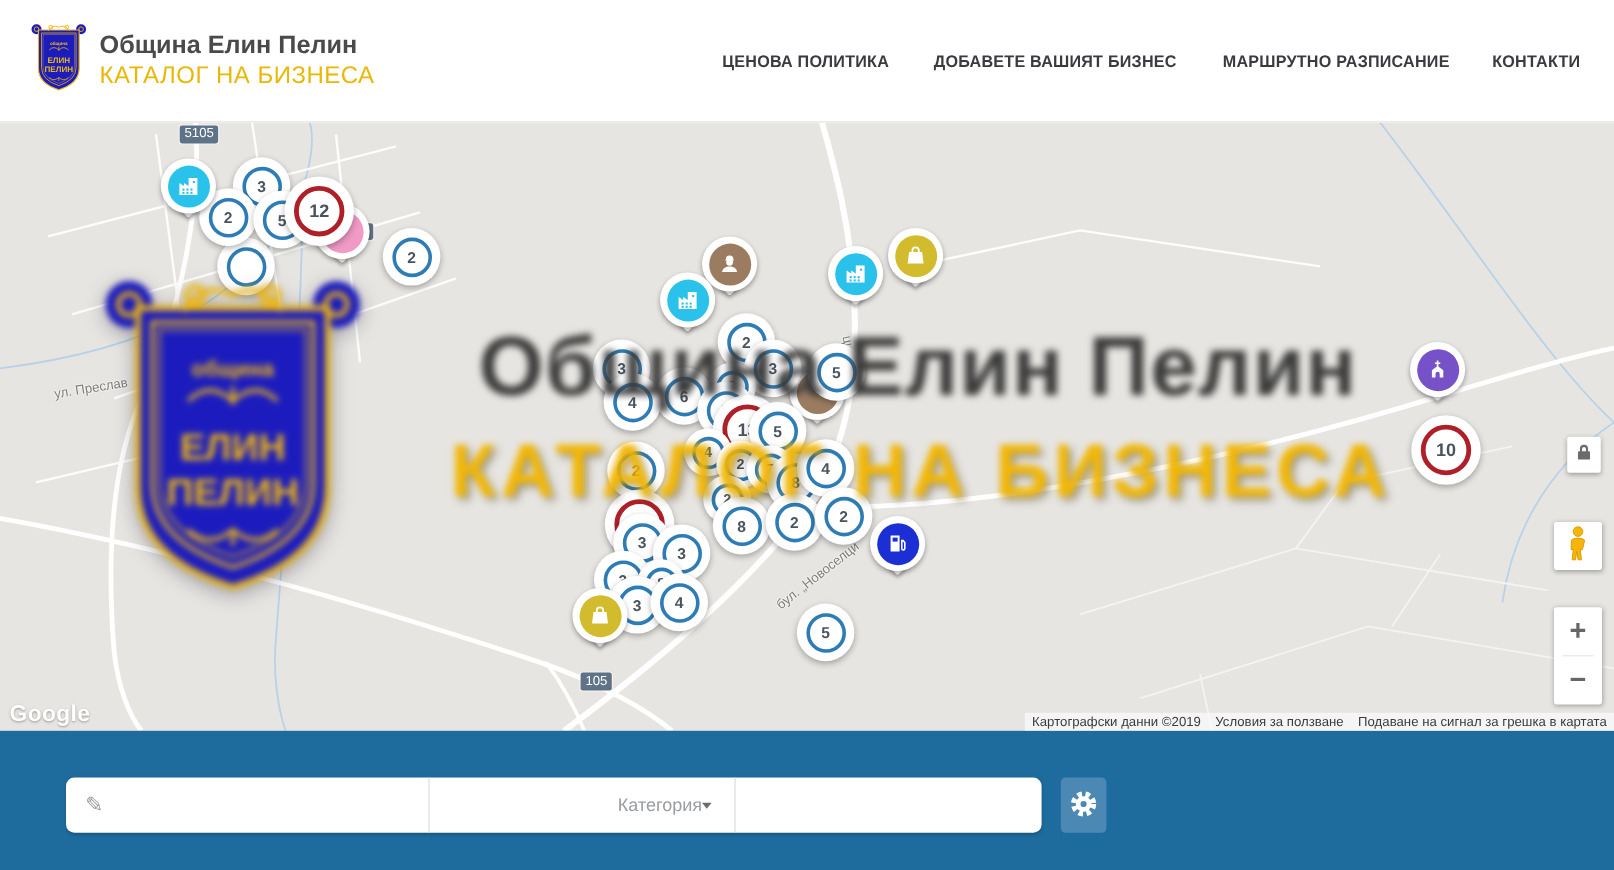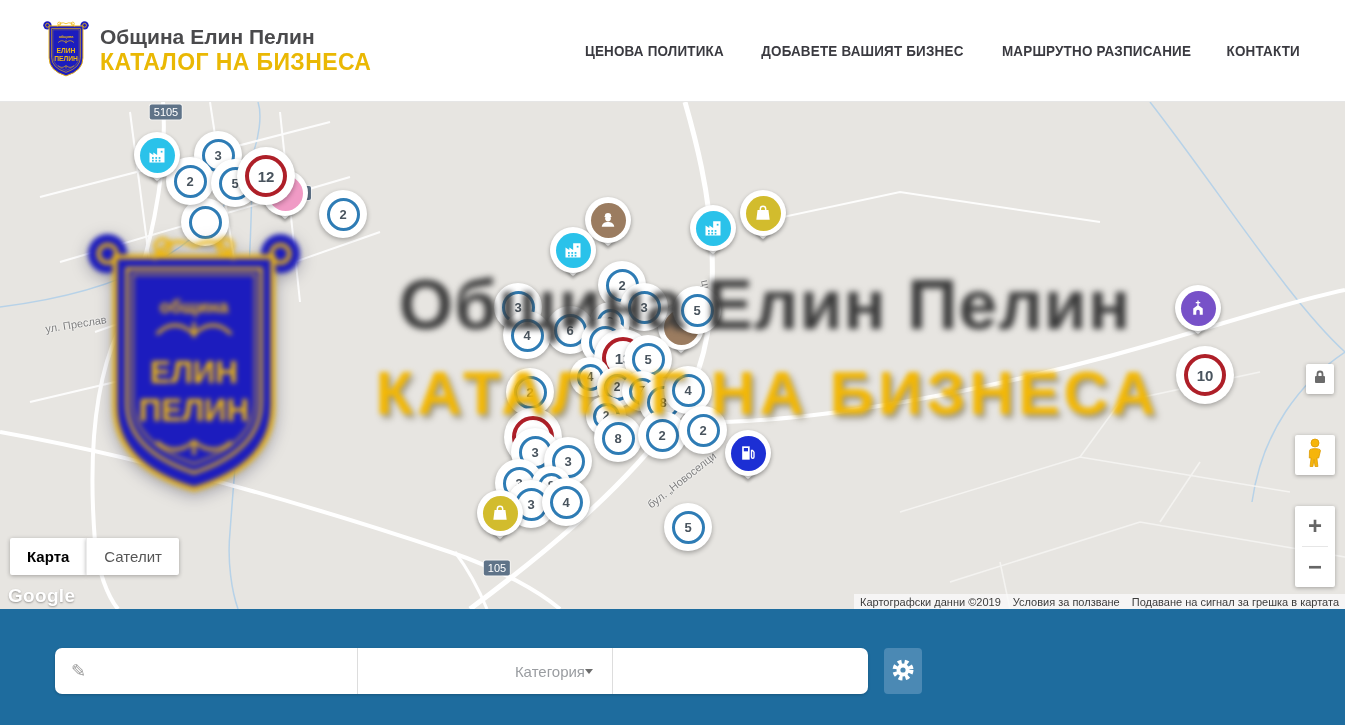--- a/index.html
+++ b/index.html
@@ -1,24 +1,24 @@
 <!DOCTYPE html>
 <html><head>
 <meta charset="utf-8">
 <style>
   * { box-sizing: border-box; margin: 0; padding: 0; }
   html,body { width:1345px; height:725px; overflow:hidden; }
   body { font-family:"Liberation Sans", sans-serif; background:#fff; }
 
   
   .header { height:102px; background:#fff; border-bottom:1px solid #e6e6e6;
-            display:flex; align-items:center; padding:0 42px; position:relative; z-index:100; }
+            display:flex; align-items:center; padding:0 25px; position:relative; z-index:100; }
   .brand { display:flex; align-items:center; gap:10px; cursor:pointer; }
   .brand-title { font-size:21px; font-weight:700; color:#4a4a4c; line-height:1.15; }
-  .brand-sub { font-size:23px; font-weight:700; color:#eab804; letter-spacing:.4px; line-height:1.2; }
+  .brand-sub { font-size:20px; font-weight:400; color:#eab804; letter-spacing:.4px; line-height:1.2; }
   .main-nav { margin-left:auto; display:flex; gap:30px; margin-right:2px; }
   .nav-item { display:inline-block; font-size:14px; font-weight:700; color:#3a3a40;
               letter-spacing:.2px; transform:scaleX(.96); cursor:pointer; white-space:nowrap; }
 
   
   .map { position:relative; height:507px; background:#e7e5e1; overflow:hidden; }
   .map-bg { position:absolute; inset:0; }
   .road-chip { position:absolute; transform:translate(-50%,-50%); background:#5f7388;
                color:#fff; font-size:11px; line-height:13px; padding:1px 4px; border-radius:2px;
                min-width:10px; min-height:14px; z-index:3; box-shadow:0 0 0 1px rgba(255,255,255,.5); }
@@ -427,24 +427,20 @@
     <circle cx="96" cy="21" r="5" fill="none" stroke="#edb712" stroke-width="2.5"></circle>
     <text x="75" y="66" font-size="12" font-weight="bold" fill="#edb712" text-anchor="middle" font-family="Liberation Sans,sans-serif">община</text>
     <path d="M50,80 Q62,68 75,80 Q88,68 100,80 M75,72 v10" stroke="#edb712" fill="none" stroke-width="2"></path>
     <text x="75" y="113" font-size="21" font-weight="bold" fill="#edb712" text-anchor="middle" font-family="Liberation Sans,sans-serif">ЕЛИН</text>
     <text x="75" y="138" font-size="21" font-weight="bold" fill="#edb712" text-anchor="middle" font-family="Liberation Sans,sans-serif">ПЕЛИН</text>
     <path d="M50,152 Q62,163 75,152 Q88,163 100,152 M75,152 v9" stroke="#edb712" fill="none" stroke-width="2"></path>
   </svg></div>
   <div class="wm1">Община Елин Пелин</div>
   <div class="wm2">КАТАЛОГ НА БИЗНЕСА</div>
 
-  <div class="maptype">
-    <button class="mt-btn active">Карта</button>
-    <button class="mt-btn sat">Сателит</button>
-  </div>
 
   <div class="glogo">Google</div>
   <div class="attrib">
       <span class="attr-item">Картографски данни ©2019</span>
       <span class="attr-item">Условия за ползване</span>
       <span class="attr-item">Подаване на сигнал за грешка в картата</span>
     </div>
 
   <div class="lockbox">
     <span>

